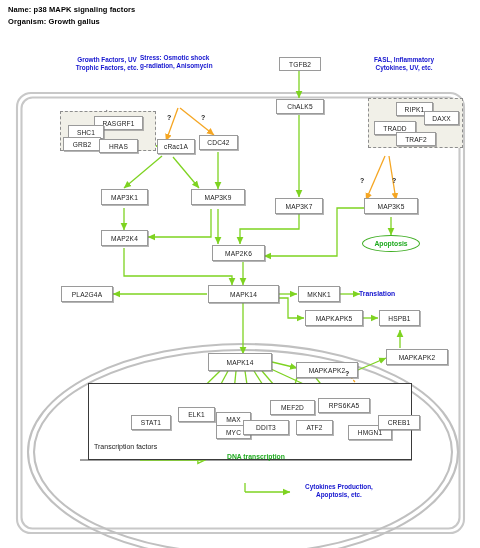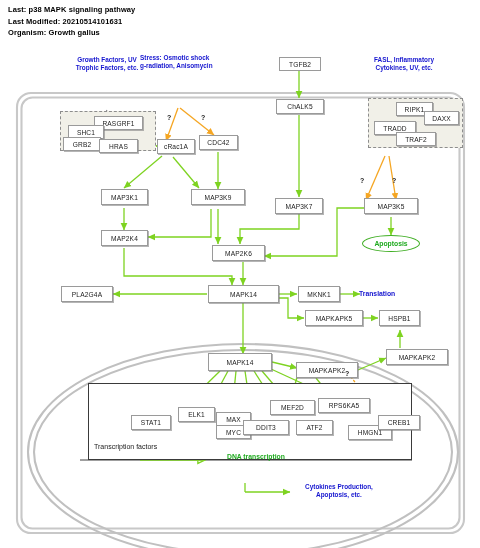--- a/index.html
+++ b/index.html
@@ -27,22 +27,21 @@
   .qm{position:absolute;font-size:7px;font-weight:bold;color:#222;z-index:8;}
   .plain{position:absolute;font-size:7px;color:#1a1a1a;z-index:7;}
 
   .cplx{position:absolute;box-sizing:border-box;border:1px dashed #8d8d8d;background:#f1f0e8;z-index:3;}
   .tfbox{position:absolute;box-sizing:border-box;border:1px solid #3a3a3a;background:#ffffff;z-index:4;}
 </style>
 </head>
 <body>
 
 <div class="hdr">
-  <div>Last: p38 MAPK signaling pathway</div>
-  <div>Last Modified: 20210514101631</div>
+  <div>Name: p38 MAPK signaling factors</div>
   <div>Organism: Growth gallus</div>
 </div>
 
 <div class="canvas">
 
   <svg class="layer" viewBox="0 0 480 508">
     <defs>
       <marker id="ag" markerWidth="7" markerHeight="7" refX="5.4" refY="3" orient="auto">
         <path d="M0,0.4 L5.6,3 L0,5.6 z" fill="#7ed321"></path>
       </marker>

